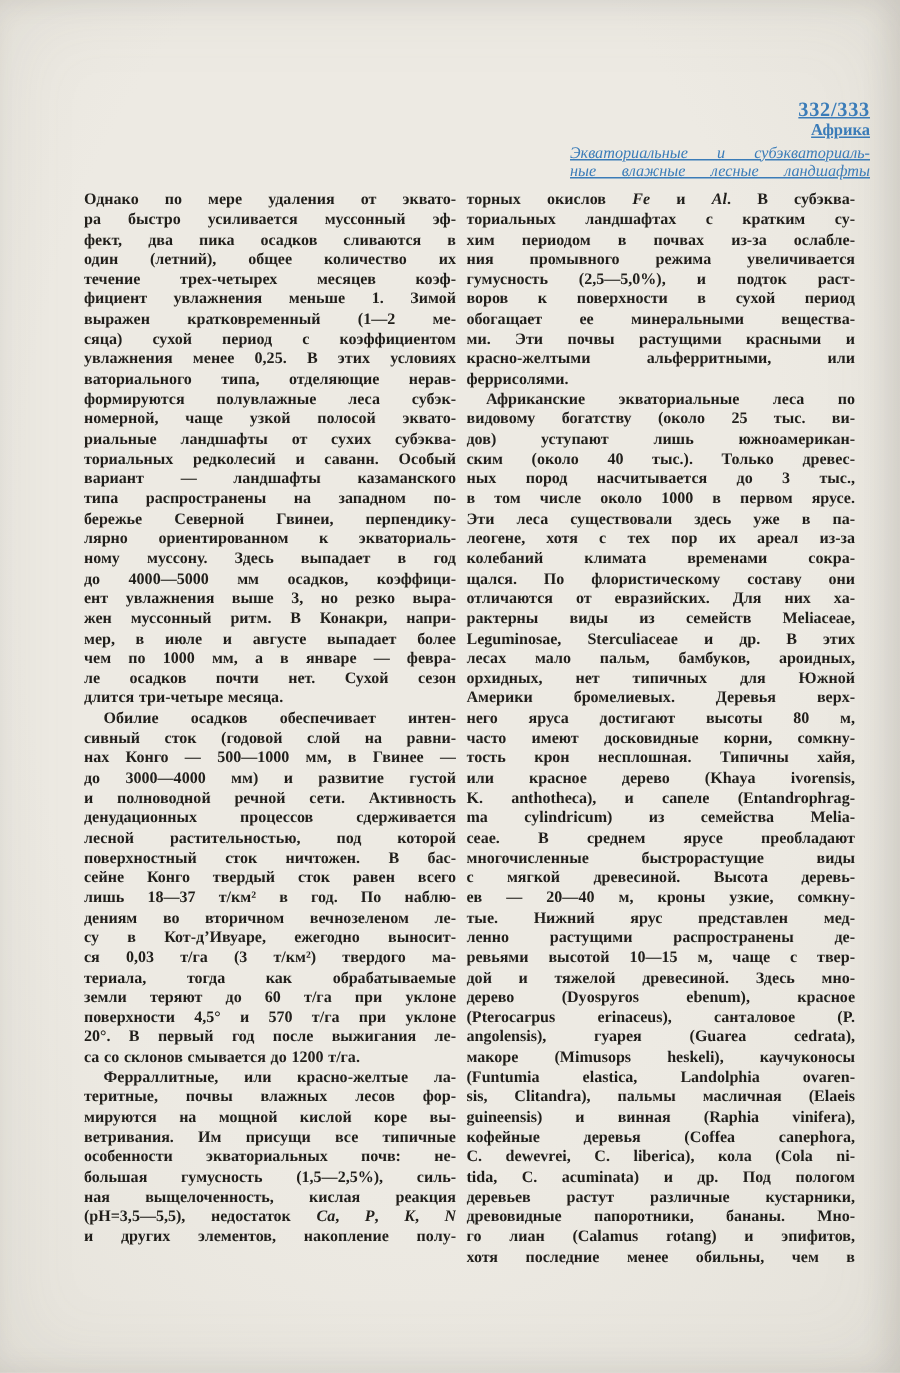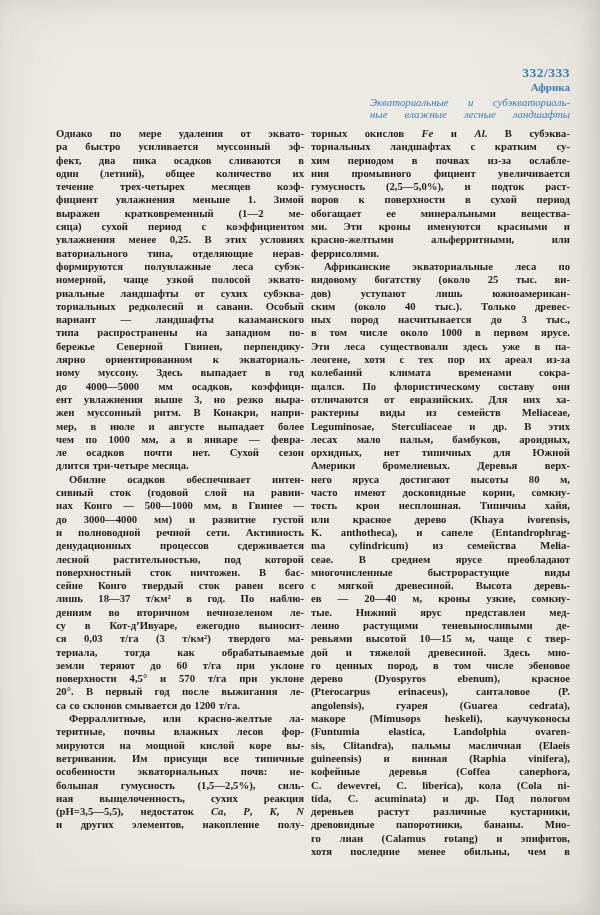--- a/index.html
+++ b/index.html
@@ -8,22 +8,22 @@
     width:600px;height:915px;
     background:#e9e6df;
     background-image:radial-gradient(ellipse at 45% 40%, #edeae3 55%, #e4e1d9 100%);
     box-shadow:inset -8px 0 18px rgba(100,95,88,0.14), inset 0 0 55px rgba(120,115,105,0.10);
     font-family:"Liberation Serif","DejaVu Serif",serif;
     color:#211f1b;
     overflow:hidden;
   }
   
   .page-header{
-    position:absolute;top:66px;right:30px;width:200px;
-    text-align:right;color:#3b7cb8;
+    position:absolute;top:66px;right:20px;width:200px;
+    text-align:right;color:#3b7cb8;text-decoration:underline;
   }
   .folio{font-size:13.5px;font-weight:bold;letter-spacing:0.5px;line-height:14px;}
   .region{font-size:11px;font-weight:bold;line-height:12.5px;margin-top:1px;}
   .subtitle{font-style:italic;font-size:10.8px;margin-top:2px;}
   .sub-line{text-align:justify;text-align-last:justify;height:12.5px;line-height:12.5px;overflow:hidden;}
   
   .col{position:absolute;top:127px;font-size:10.7px;font-weight:bold;}
   .col-left{left:56px;width:248px;}
   .col-right{left:311px;width:259px;}
   .para{margin:0;}
@@ -100,35 +100,35 @@
         <div class="line">20°. В первый год после выжигания ле-</div>
         <div class="line">са со склонов смывается до 1200 т/га.</div>
       </div>
       <div class="para">
         <div class="line indent">Ферраллитные, или красно-желтые ла-</div>
         <div class="line">теритные, почвы влажных лесов фор-</div>
         <div class="line">мируются на мощной кислой коре вы-</div>
         <div class="line">ветривания. Им присущи все типичные</div>
         <div class="line">особенности экваториальных почв: не-</div>
         <div class="line">большая гумусность (1,5—2,5%), силь-</div>
-        <div class="line">ная выщелоченность, сухих реакция</div>
+        <div class="line">ная выщелоченность, кислая реакция</div>
         <div class="line">(рН=3,5—5,5), недостаток <i>Ca</i>, <i>P</i>, <i>K</i>, <i>N</i></div>
         <div class="line">и других элементов, накопление полу-</div>
       </div>
     </div>
   <div class="col col-right">
       <div class="para flush-end">
         <div class="line">торных окислов <i>Fe</i> и <i>Al</i>. В субэква-</div>
         <div class="line">ториальных ландшафтах с кратким су-</div>
         <div class="line">хим периодом в почвах из-за ослабле-</div>
-        <div class="line">ния промывного фициент увеличивается</div>
+        <div class="line">ния промывного режима увеличивается</div>
         <div class="line">гумусность (2,5—5,0%), и подток раст-</div>
         <div class="line">воров к поверхности в сухой период</div>
         <div class="line">обогащает ее минеральными вещества-</div>
-        <div class="line">ми. Эти кроны именуются красными и</div>
+        <div class="line">ми. Эти почвы растущими красными и</div>
         <div class="line">красно-желтыми альферритными, или</div>
         <div class="line">феррисолями.</div>
       </div>
       <div class="para">
         <div class="line indent">Африканские экваториальные леса по</div>
         <div class="line">видовому богатству (около 25 тыс. ви-</div>
         <div class="line">дов) уступают лишь южноамерикан-</div>
         <div class="line">ским (около 40 тыс.). Только древес-</div>
         <div class="line">ных пород насчитывается до 3 тыс.,</div>
         <div class="line">в том числе около 1000 в первом ярусе.</div>
@@ -146,24 +146,23 @@
         <div class="line">часто имеют досковидные корни, сомкну-</div>
         <div class="line">тость крон несплошная. Типичны хайя,</div>
         <div class="line">или красное дерево (Khaya ivorensis,</div>
         <div class="line">K. anthotheca), и сапеле (Entandrophrag-</div>
         <div class="line">ma cylindricum) из семейства Melia-</div>
         <div class="line">ceae. В среднем ярусе преобладают</div>
         <div class="line">многочисленные быстрорастущие виды</div>
         <div class="line">с мягкой древесиной. Высота деревь-</div>
         <div class="line">ев — 20—40 м, кроны узкие, сомкну-</div>
         <div class="line">тые. Нижний ярус представлен мед-</div>
-        <div class="line">ленно растущими теневыносливыми де-</div>
+        <div class="line">ленно растущими распространены де-</div>
         <div class="line">ревьями высотой 10—15 м, чаще с твер-</div>
         <div class="line">дой и тяжелой древесиной. Здесь мно-</div>
-        <div class="line">го ценных пород, в том числе эбеновое</div>
         <div class="line">дерево (Dyospyros ebenum), красное</div>
         <div class="line">(Pterocarpus erinaceus), санталовое (P.</div>
         <div class="line">angolensis), гуарея (Guarea cedrata),</div>
         <div class="line">макоре (Mimusops heskeli), каучуконосы</div>
         <div class="line">(Funtumia elastica, Landolphia ovaren-</div>
         <div class="line">sis, Clitandra), пальмы масличная (Elaeis</div>
         <div class="line">guineensis) и винная (Raphia vinifera),</div>
         <div class="line">кофейные деревья (Coffea canephora,</div>
         <div class="line">C. dewevrei, C. liberica), кола (Cola ni-</div>
         <div class="line">tida, C. acuminata) и др. Под пологом</div>

